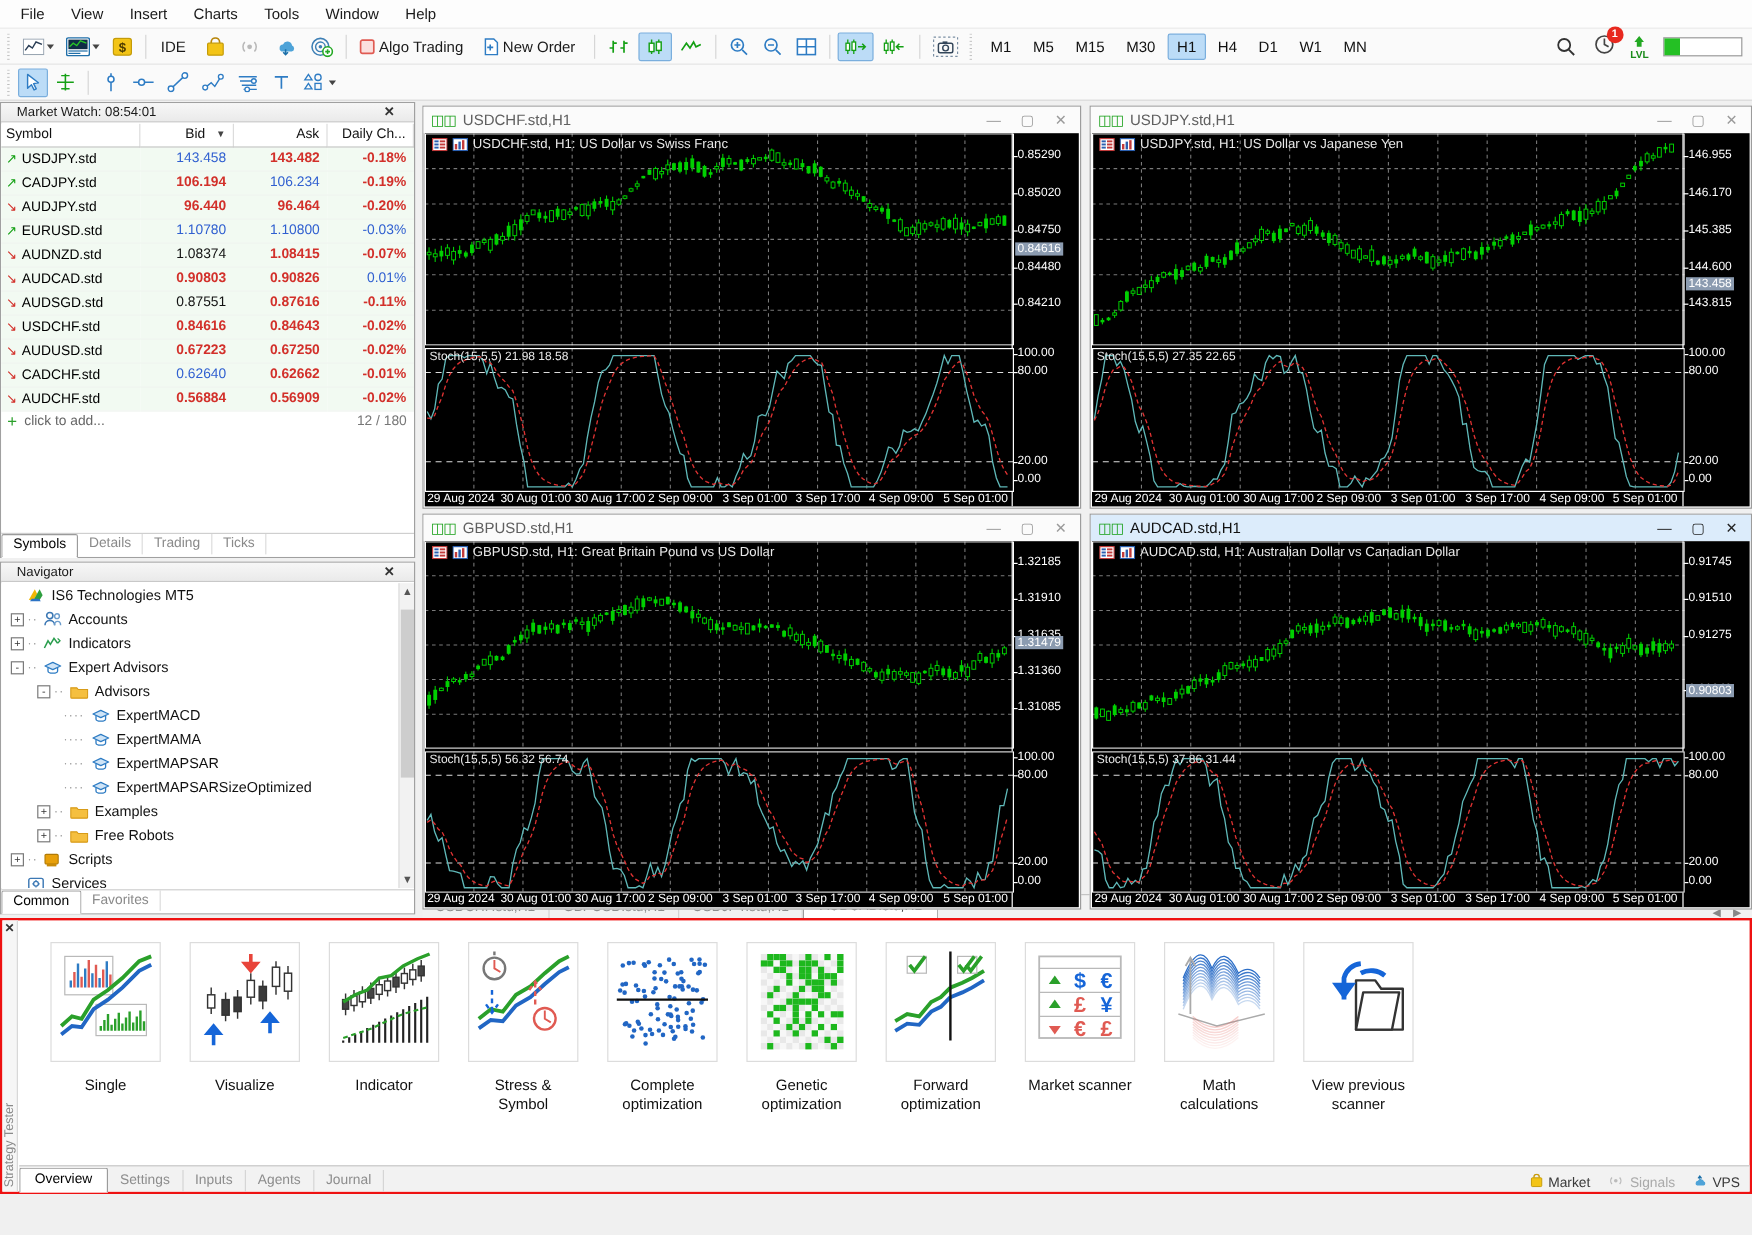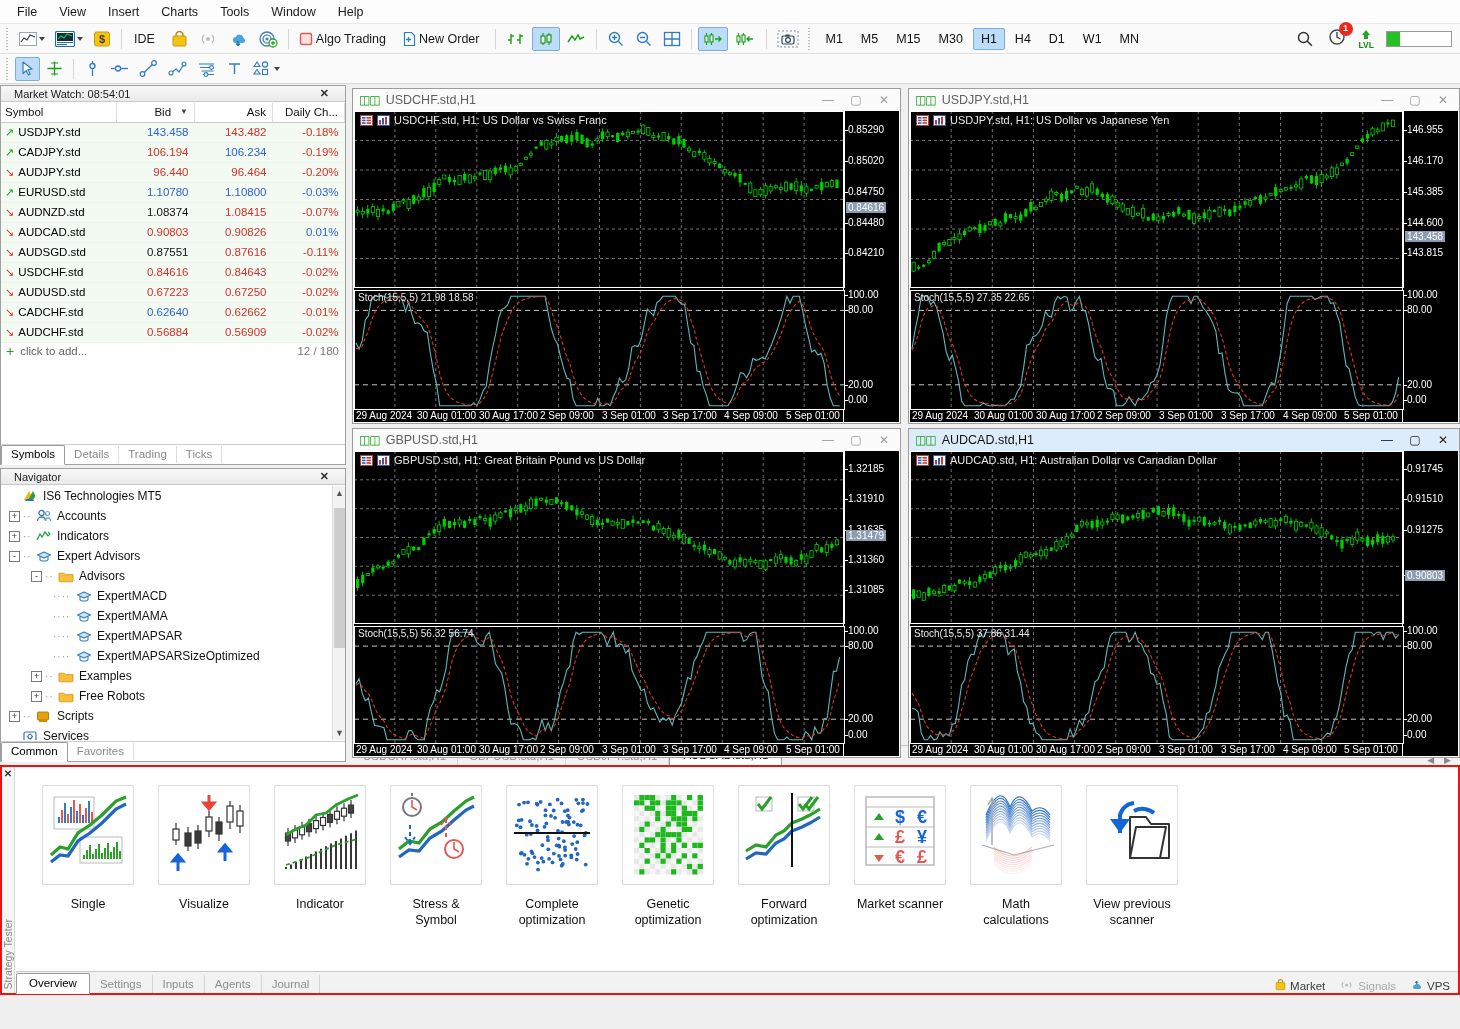--- a/index.html
+++ b/index.html
@@ -89,30 +89,30 @@
   table.mw td {
     padding: 1px 6px 1px 4px; text-align: right; height: 20px;
     border-bottom: 1px solid #eef4ee; white-space: nowrap;
   }
   table.mw td.sym { text-align: left; padding-left: 4px; }
   table.mw tr.row { background: #f2faf2; }
   table.mw tr.row.sel { background: #dbe9f8; }
   .arrow-up { color: #13a013; font-size: 11px; margin-right: 4px; }
   .arrow-dn { color: #d2302a; font-size: 11px; margin-right: 4px; }
   .v-blue { color: #2f5fd0; }
-  .v-red  { color: #d2302a; }
+  .v-red  { color: #d2302a; font-weight: bold; }
   .v-black { color: #111; }
   .mw-add { display: flex; align-items: center; padding: 2px 6px 2px 5px; font-size: 11.5px; color: #666; }
   .mw-add .plus { color: #2aa02a; font-size: 14px; margin-right: 6px; line-height: 12px; }
   .mw-add .cnt { margin-left: auto; color: #777; }
 
   
   .ptabs {
     position: absolute; left: 0; right: 0; bottom: 0; height: 20px;
-    display: flex; align-items: center; background: #fff;
+    display: flex; align-items: flex-start; background: #fff;
     border-top: 1px solid #cfcfcf;
   }
   .ptab {
     font-size: 11.5px; padding: 2px 9px 3px; color: #8a8a8a; cursor: default;
     border-right: 1px solid #dcdcdc;
   }
   .ptab.active {
     color: #000; background: #fff; border: 1px solid #9b9b9b;
     border-bottom: 1px solid #fff; border-radius: 2px 2px 0 0;
     margin-bottom: -1px; padding: 2px 9px 4px;

